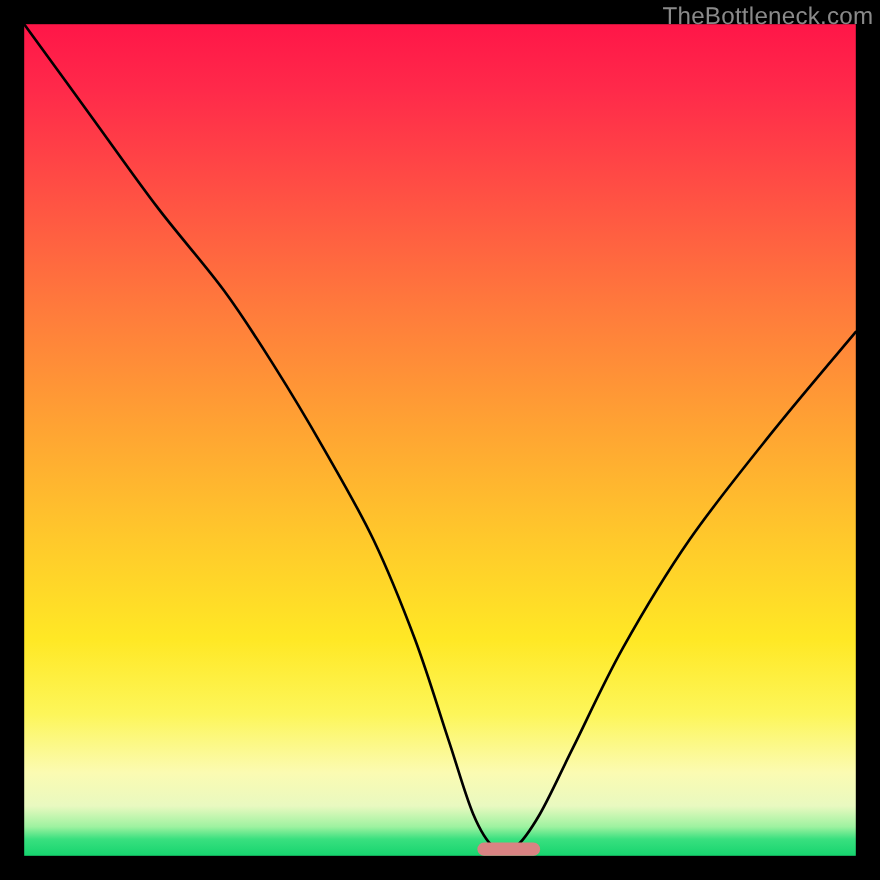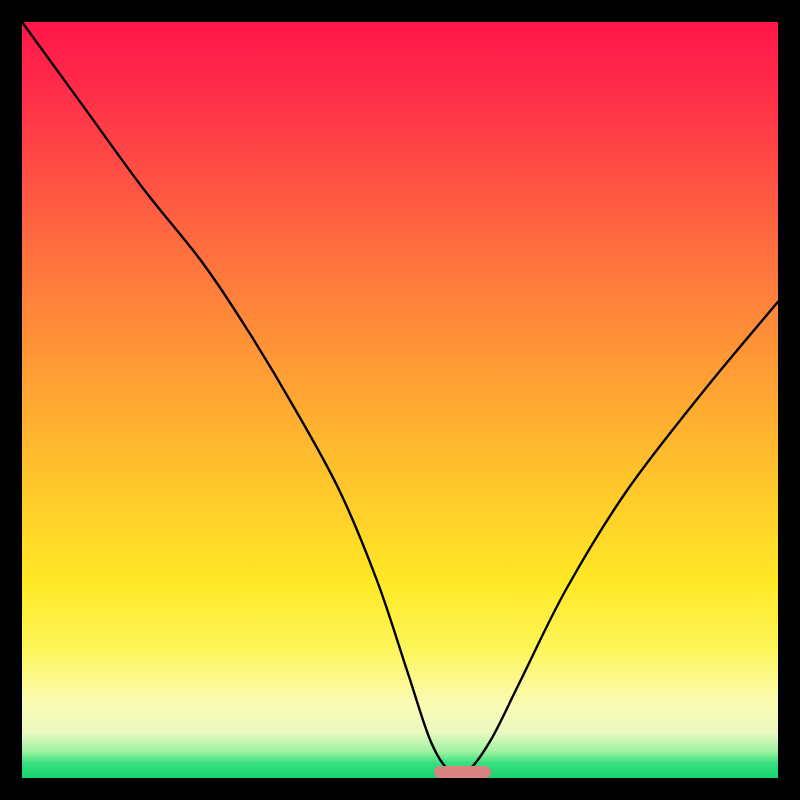--- a/index.html
+++ b/index.html
@@ -72,13 +72,14 @@
 <div class="frame">
   <div class="plot-area">
 
     <svg class="curve" viewBox="0 0 756 756" preserveAspectRatio="none">
       <path id="curve-path" d="M 0.00 0.00 C 10.08 13.86, 40.32 55.44, 60.48 83.16 C 80.64 110.88, 100.80 139.86, 120.96 166.32 C 141.12 192.78, 163.80 217.98, 181.44 241.92 C 199.08 265.86, 211.68 286.02, 226.80 309.96 C 241.92 333.90, 257.04 359.10, 272.16 385.56 C 287.28 412.02, 303.66 439.74, 317.52 468.72 C 331.38 497.70, 343.98 529.20, 355.32 559.44 C 366.66 589.68, 376.74 623.70, 385.56 650.16 C 394.38 676.62, 401.31 701.82, 408.24 718.20 C 415.17 734.58, 420.84 743.40, 427.14 748.44 C 433.44 753.48, 439.11 753.48, 446.04 748.44 C 452.97 743.40, 459.90 733.32, 468.72 718.20 C 477.54 703.08, 486.36 682.92, 498.96 657.72 C 511.56 632.52, 526.68 598.50, 544.32 567.00 C 561.96 535.50, 582.12 501.48, 604.80 468.72 C 627.48 435.96, 655.20 401.94, 680.40 370.44 C 705.60 338.94, 743.40 294.84, 756.00 279.72" fill="none" stroke="#000" stroke-width="2.4" stroke-linecap="round" stroke-linejoin="round"></path>
     </svg>
 
     <div class="marker" id="baseline-marker" style="left: 412.02px; width: 56.7px; bottom: 0px;"></div>
   </div>
 
+  <div class="watermark">TheBottleneck.com</div>
 </div>
 
 </body></html>

